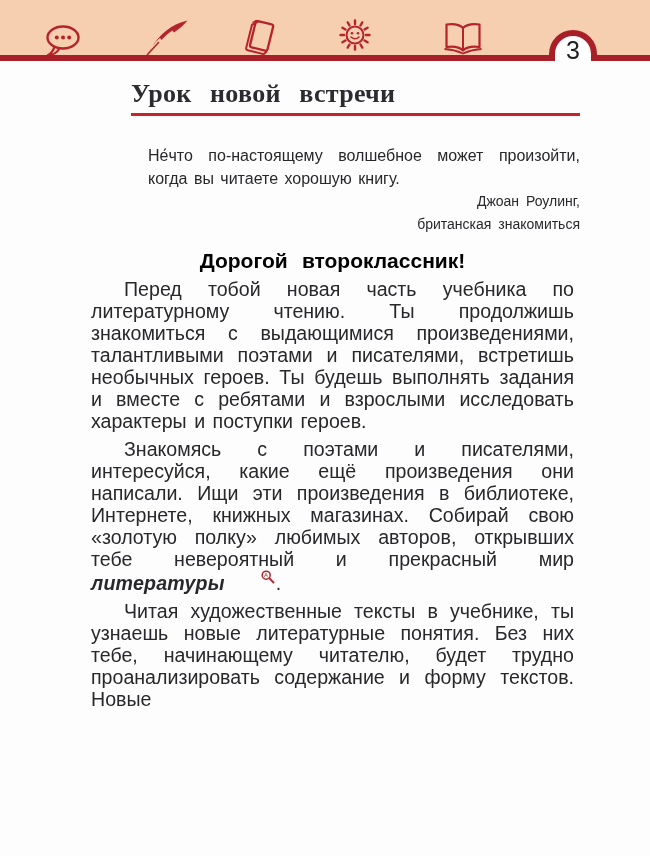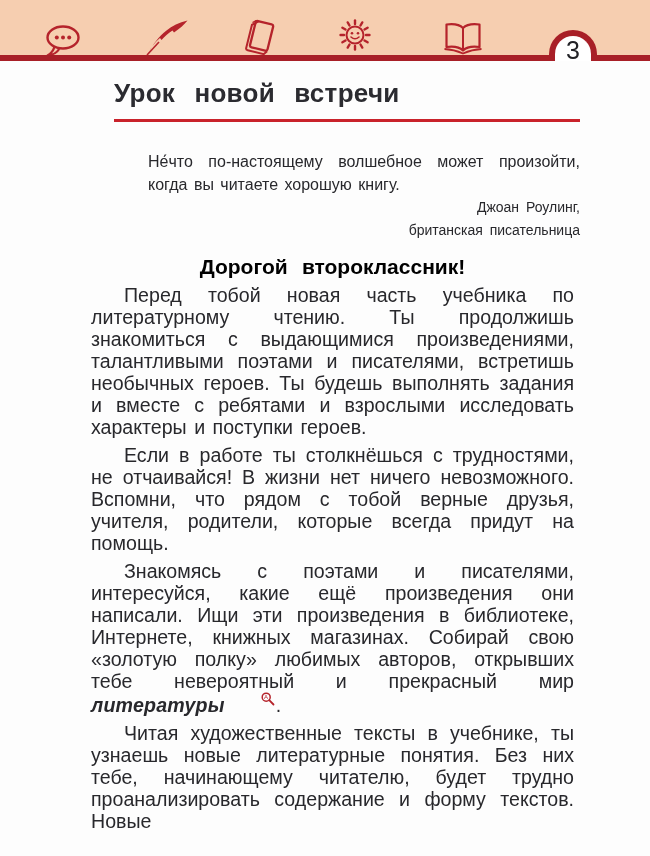--- a/index.html
+++ b/index.html
@@ -33,23 +33,24 @@
     display:flex;align-items:flex-end;justify-content:center;
   }
   .page-tab .num{
     font-size:25px;line-height:22px;color:#222226;
   }
   
   .content{
     position:absolute;top:61px;left:85px;width:495px;
   }
   .title-wrap{
-    margin:19px 0 0 29px;
-    padding-bottom:12px;
+    margin:19px 0 0 46px;
+    padding-bottom:6px;
     border-bottom:3px solid #c9222b;
+    font-family:Liberation Serif, serif;
   }
   .lesson-title{
     font-size:26px;font-weight:bold;color:#2b2b30;
     letter-spacing:.3px;word-spacing:.45em;line-height:1.05;
   }
   .epigraph{
     margin:28px 0 0 63px;width:432px;
     font-size:16px;line-height:23px;
     text-align:justify;word-spacing:2px;
   }
@@ -147,27 +148,26 @@
   </div>
 
   <div class="content">
 
     <div class="title-wrap">
       <div class="lesson-title">Урок  новой  встречи</div>
     </div>
 
     <p class="epigraph">Не́что по-настоящему волшебное может произойти, когда вы читаете хорошую книгу.</p>
     <div class="epigraph-author">Джоан Роулинг,</div>
-    <div class="epigraph-author">британская писательница</div>
+    <div class="epigraph-author">британская знакомиться</div>
 
     <div class="greeting">Дорогой  второклассник!</div>
 
     <div class="paragraphs">
       <p class="para">Перед тобой новая часть учебника по литературному чтению. Ты продолжишь знакомиться с выдающимися произведениями, талантливыми поэтами и писателями, встретишь необычных героев. Ты будешь выполнять задания и вместе с ребятами и взрослыми исследовать характеры и поступки героев.</p>
-      <p class="para">Если в работе ты столкнёшься с трудностями, не отчаивайся! В жизни нет ничего невозможного. Вспомни, что рядом с тобой верные друзья, учителя, родители, которые всегда придут на помощь.</p>
       <p class="para"><span>Знакомясь с поэтами и писателями, интересуйся, какие ещё произведения они написали. Ищи эти произведения в библиотеке, Интернете, книжных магазинах. Собирай свою «золотую полку» любимых авторов, открывших тебе невероятный и прекрасный мир </span><b>литературы</b><span class="dict-icon"><svg width="14" height="14" viewBox="0 0 14 14">
               <circle cx="5.2" cy="5.2" r="4" fill="none" stroke="currentColor" stroke-width="1.5"></circle>
               <line x1="8.2" y1="8.2" x2="12.5" y2="12.5" stroke="currentColor" stroke-width="1.8" stroke-linecap="round"></line>
               <text x="3" y="7.4" font-size="6" fill="currentColor" font-family="Liberation Sans, sans-serif">А</text>
             </svg></span><span>.</span></p>
       <p class="para">Читая художественные тексты в учебнике, ты узнаешь новые литературные понятия. Без них тебе, начинающему читателю, будет трудно проанализировать содержание и форму текстов. Новые</p>
     </div>
 
   </div>
 </div>

